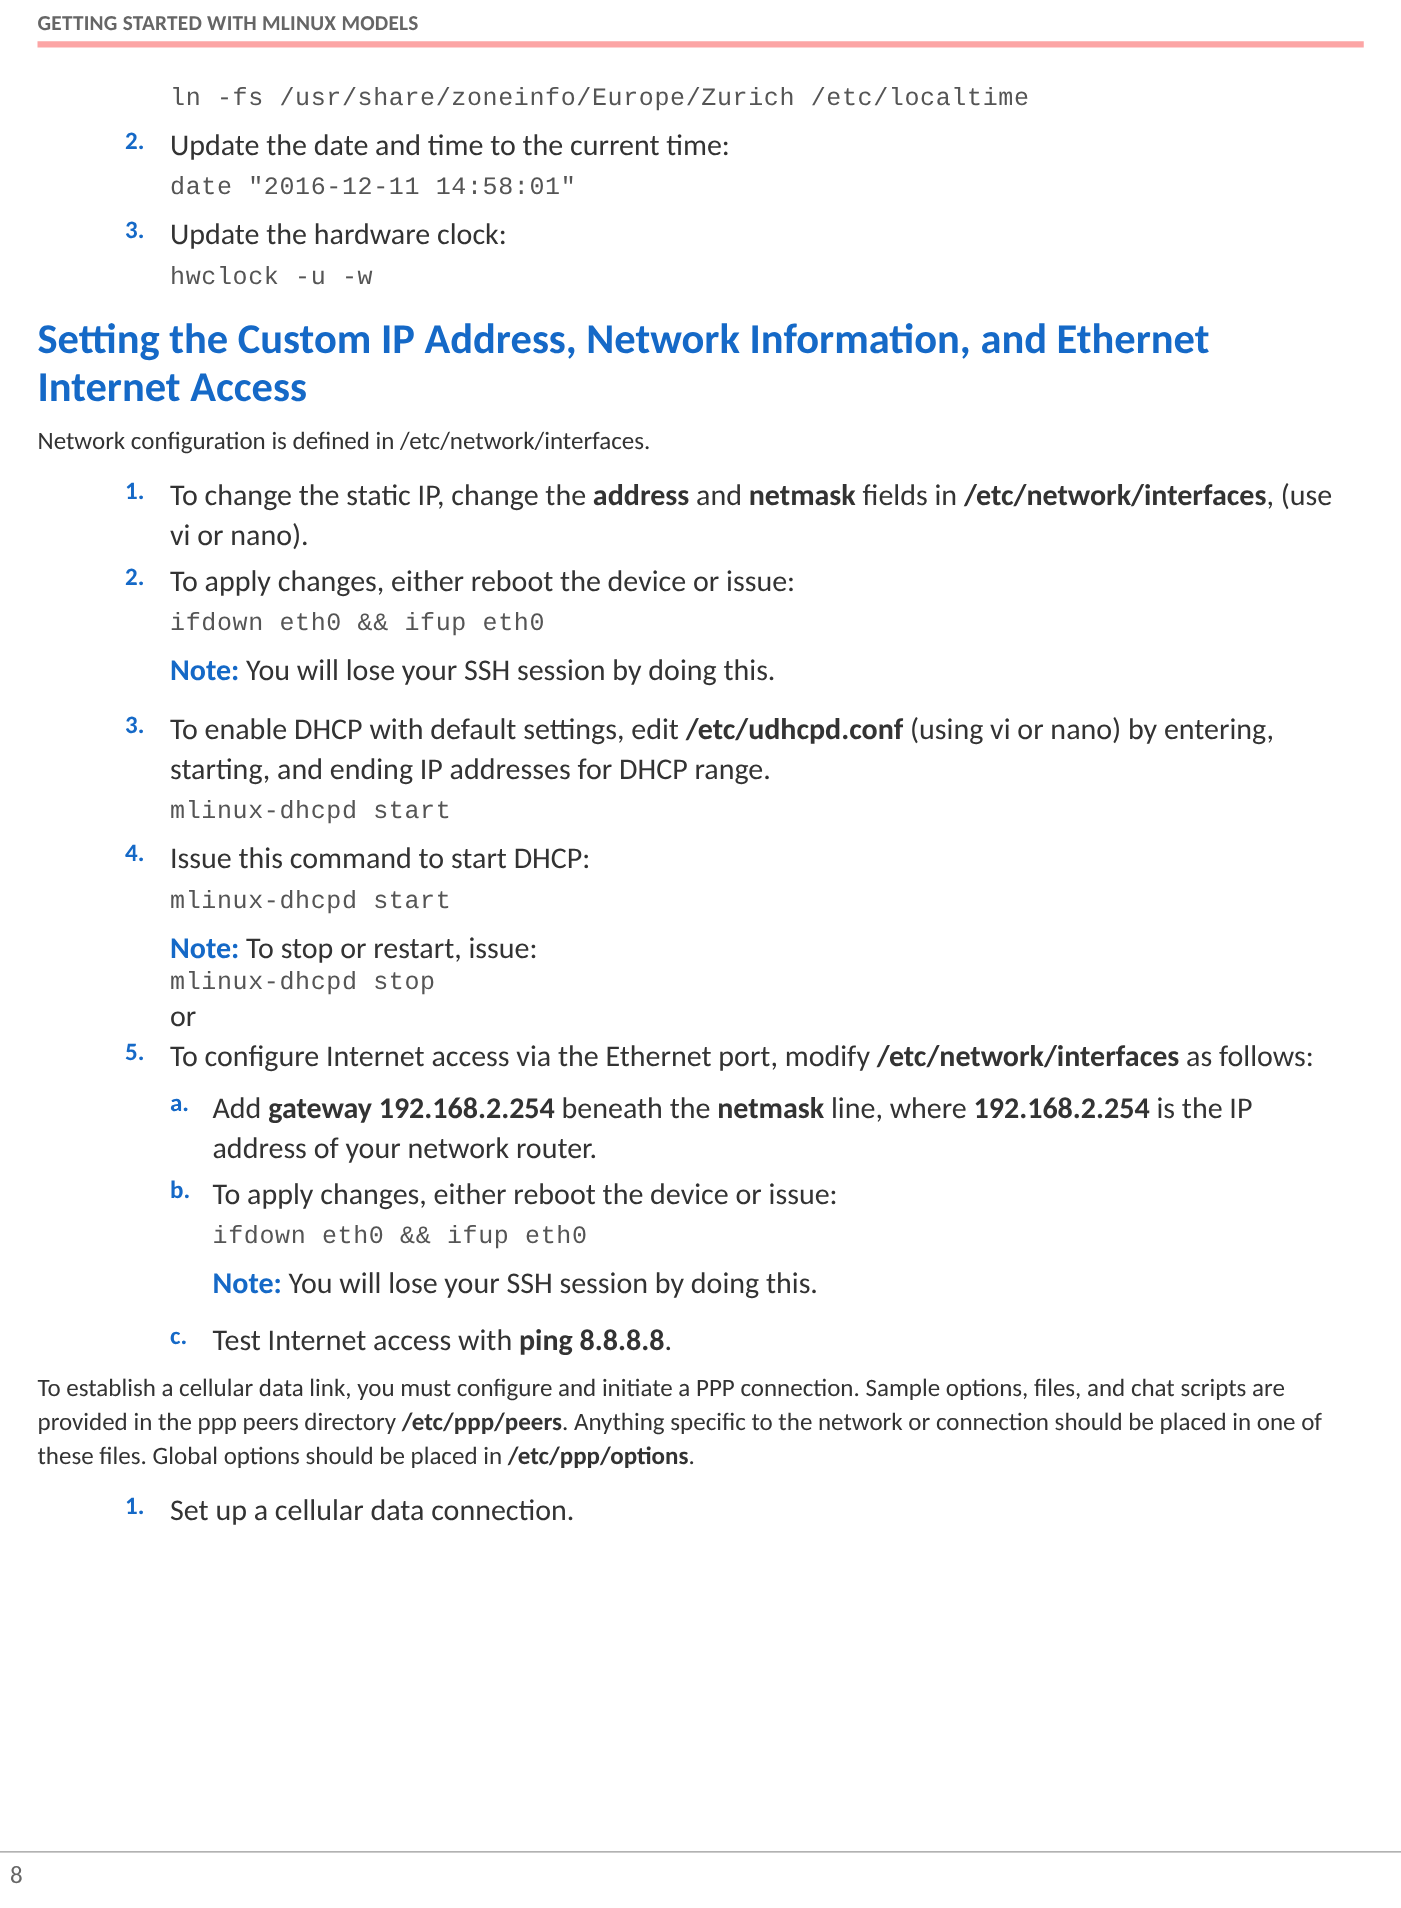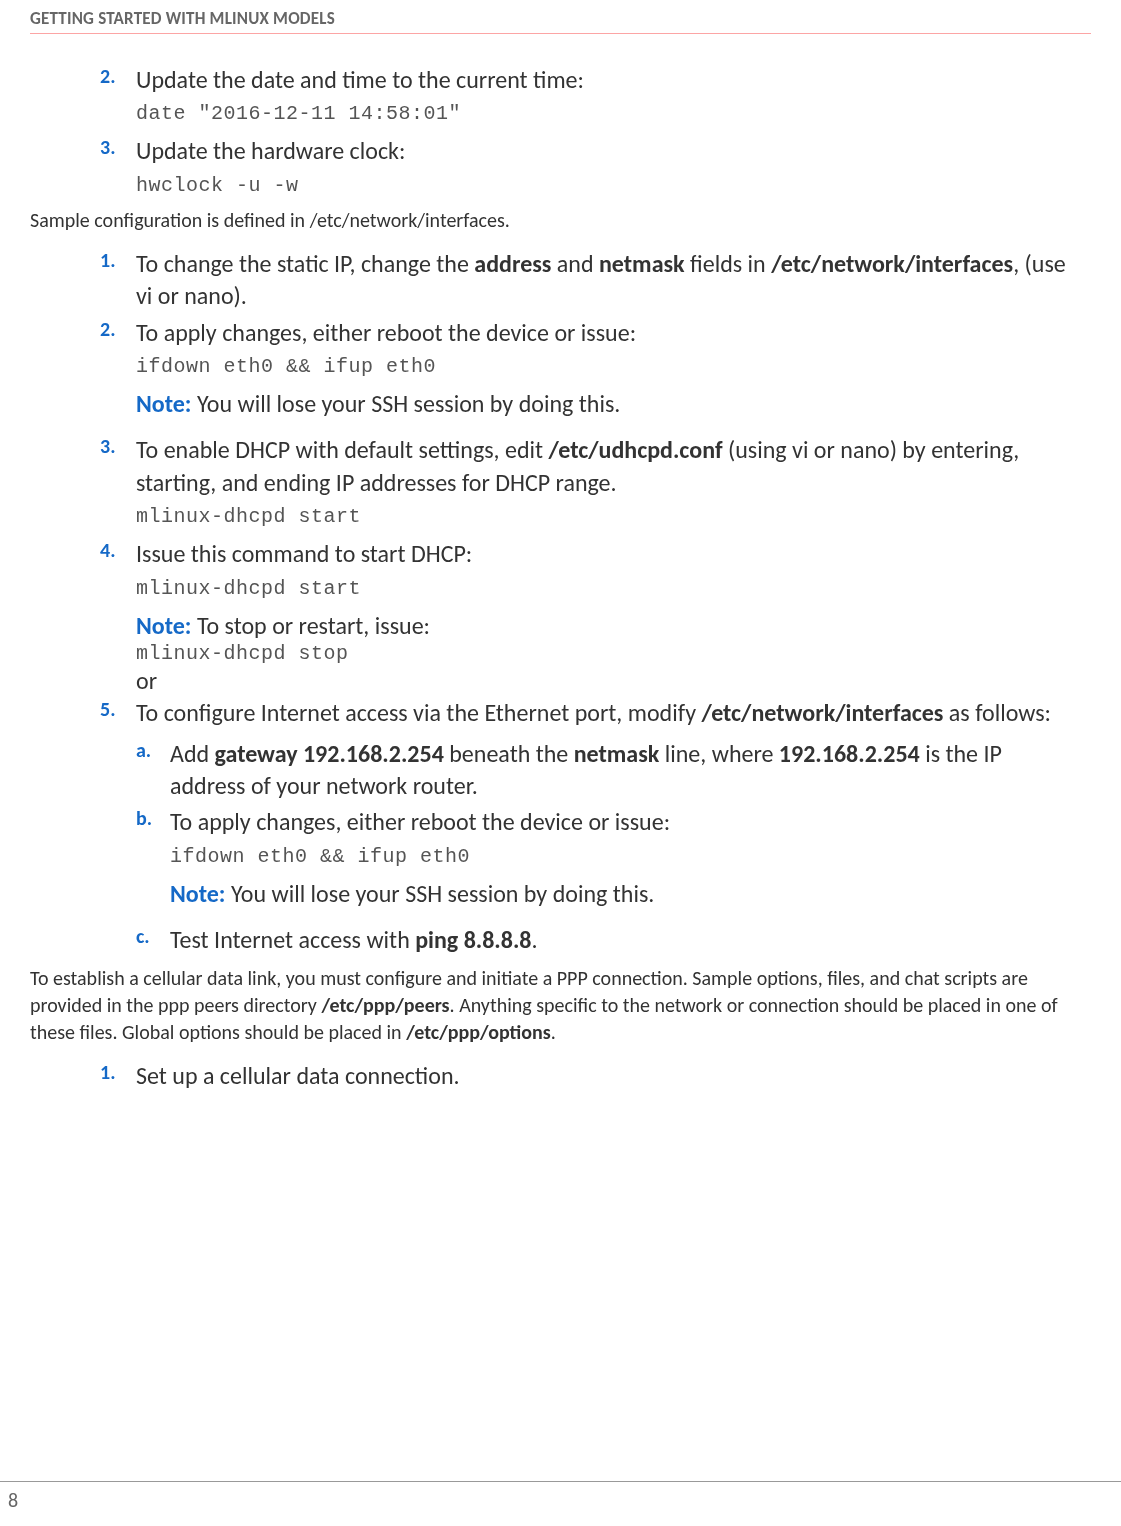--- a/index.html
+++ b/index.html
@@ -6,21 +6,21 @@
     body {
       font-family: Calibri, 'Segoe UI', Arial, sans-serif;
       width: 1121px;
       height: 1526px;
       background: #fff;
       color: #333;
       position: relative;
       padding: 0 30px;
     }
     .header {
-      border-bottom: 1px solid #fca5a5;
+      border-bottom: 5px solid #fca5a5;
       padding: 8px 0 4px 0;
       margin-bottom: 30px;
     }
     .header-text {
       font-size: 17px;
       font-weight: bold;
       color: #666;
       letter-spacing: 0.2px;
     }
     .content {
@@ -101,38 +101,42 @@
   </style>
 </head>
 <body>
 
 <div class="header">
   <div class="header-text">GETTING STARTED WITH MLINUX MODELS</div>
 </div>
 
 <div class="content">
 
+  <div class="indent-1">
+    <span class="code">ln -fs /usr/share/zoneinfo/Europe/Zurich /etc/localtime</span>
+  </div>
 
   <div class="ol-item">
     <span class="ol-num">2.</span>
     <span class="ol-body">Update the date and time to the current time:</span>
   </div>
   <div class="indent-1">
     <span class="code">date "2016-12-11 14:58:01"</span>
   </div>
 
   <div class="ol-item">
     <span class="ol-num">3.</span>
     <span class="ol-body">Update the hardware clock:</span>
   </div>
   <div class="indent-1">
     <span class="code">hwclock -u -w</span>
   </div>
 
-  <p class="body-text">Sample configuration is defined in /etc/network/interfaces.</p>
+  <h2 class="section-title">Setting the Custom IP Address, Network Information, and Ethernet Internet Access</h2>
+  <p class="body-text">Network configuration is defined in /etc/network/interfaces.</p>
 
   <div class="ol-item">
     <span class="ol-num">1.</span>
     <span class="ol-body">
       <span>To change the static IP, change the </span><span class="bold">address</span><span> and </span><span class="bold">netmask</span><span> fields in </span><span class="bold">/etc/network/interfaces</span><span>, (use vi or nano).</span>
     </span>
   </div>
 
   <div class="ol-item">
     <span class="ol-num">2.</span>

